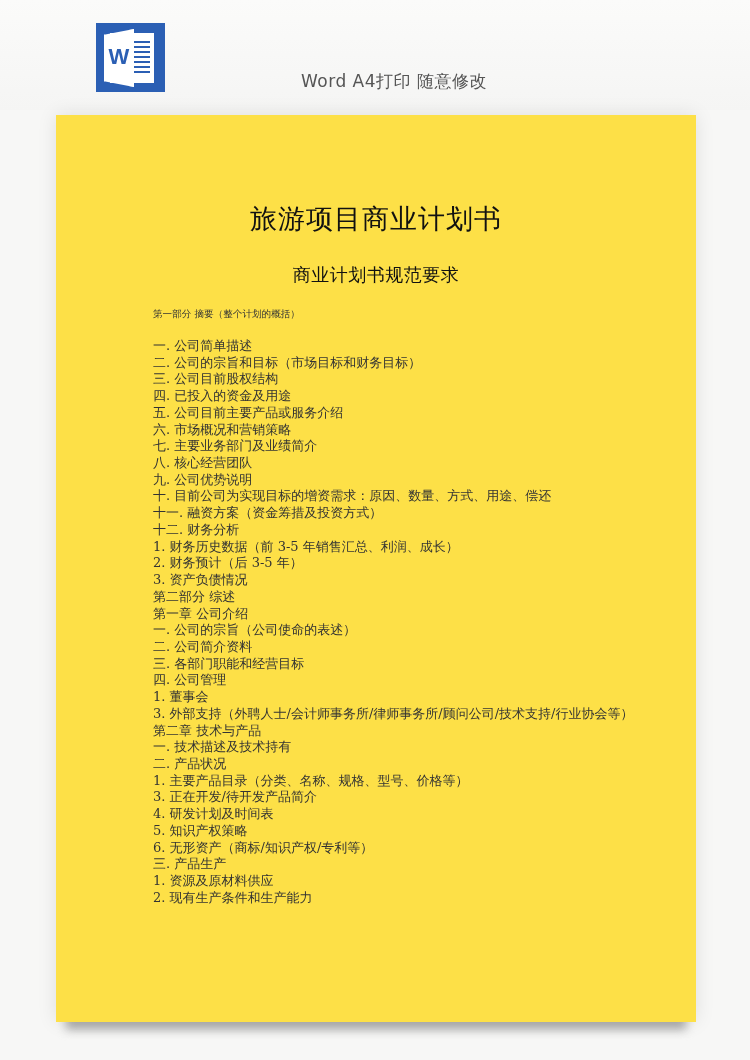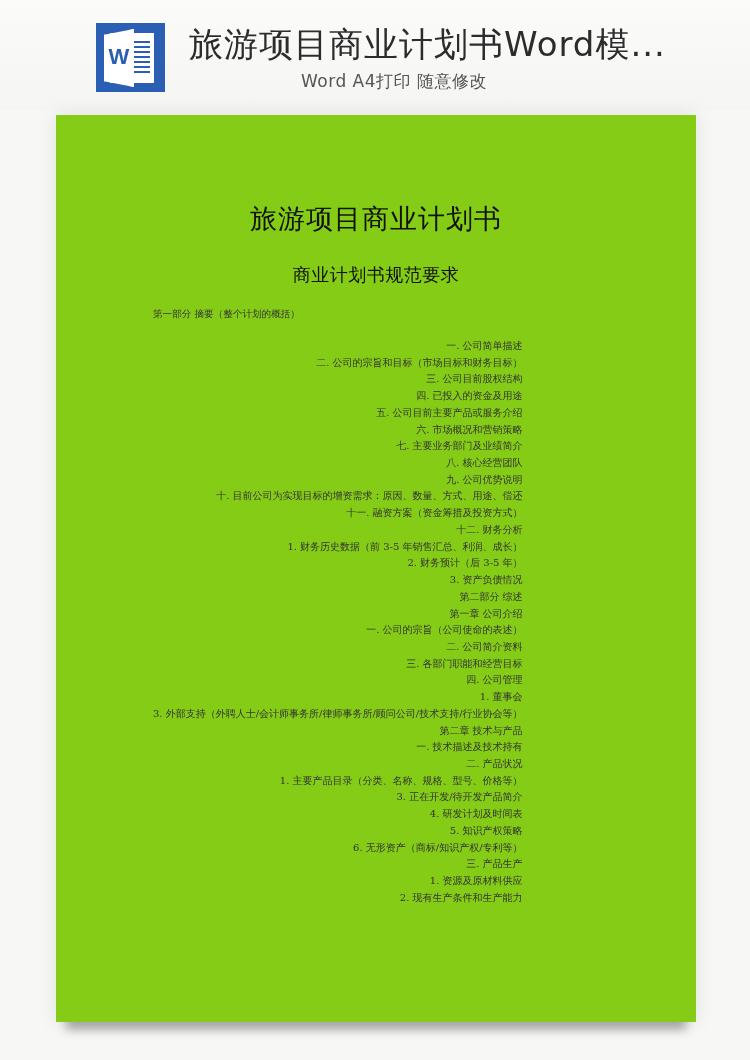--- a/index.html
+++ b/index.html
@@ -47,21 +47,21 @@
     position: absolute; left: 301px; top: 69px;
     font-size: 17px; color: #555555; white-space: nowrap; line-height: 24px;
     letter-spacing: 0.5px;
   }
   .page-shadow {
     position: absolute; left: 66px; top: 1010px; width: 620px; height: 20px;
     background: #b0b0b0; filter: blur(5px);
   }
   .page {
     position: absolute; left: 56px; top: 115px; width: 640px; height: 907px;
-    background: #84cc16;
+    background: #fde047;
     box-shadow: 0 0 18px rgba(0,0,0,0.10);
   }
   .doc-title {
     position: absolute; left: 0; top: 86px; width: 640px; text-align: center;
     font-family: "DejaVu Serif", serif; font-size: 27px; color: #111111;
     letter-spacing: 1px; line-height: 36px;
   }
   .doc-subtitle {
     position: absolute; left: 0; top: 149px; width: 640px; text-align: center;
     font-family: "DejaVu Serif", serif; font-size: 18px; color: #111111;
@@ -69,22 +69,22 @@
   }
   .section-head {
     position: absolute; left: 97px; top: 191px;
     font-family: "DejaVu Serif", serif; font-size: 9.6px; color: #333333;
     line-height: 16.7px; white-space: nowrap;
   }
   .toc {
     position: absolute; left: 97px; top: 223px; list-style: none;
   }
   .toc li {
-    font-family: "DejaVu Serif", serif; font-size: 10px; color: #333333;
-    line-height: 16.72px; height: 16.72px; white-space: nowrap; text-align: right;
+    font-family: "DejaVu Serif", serif; font-size: 13px; color: #333333;
+    line-height: 16.72px; height: 16.72px; white-space: nowrap;
   }
 </style>
 </head>
 <body>
 
 <div class="banner">
   <div class="word-icon">
     <div class="doc">
       <div class="lines">
         <i></i>
@@ -92,21 +92,20 @@
           <i></i>
           <i></i>
           <i></i>
           <i></i>
           <i></i>
       </div>
     </div>
     <div class="cover"></div>
     <div class="letter">W</div>
   </div>
-  <div class="banner-title">旅游项目商业计划书Word模...</div>
   <div class="banner-sub">Word A4打印 随意修改</div>
 </div>
 
 <div class="page-shadow"></div>
 
 <div class="page">
   <div class="doc-title">旅游项目商业计划书</div>
   <div class="doc-subtitle">商业计划书规范要求</div>
   <div class="section-head">第一部分 摘要（整个计划的概括）</div>
   <ul class="toc">

